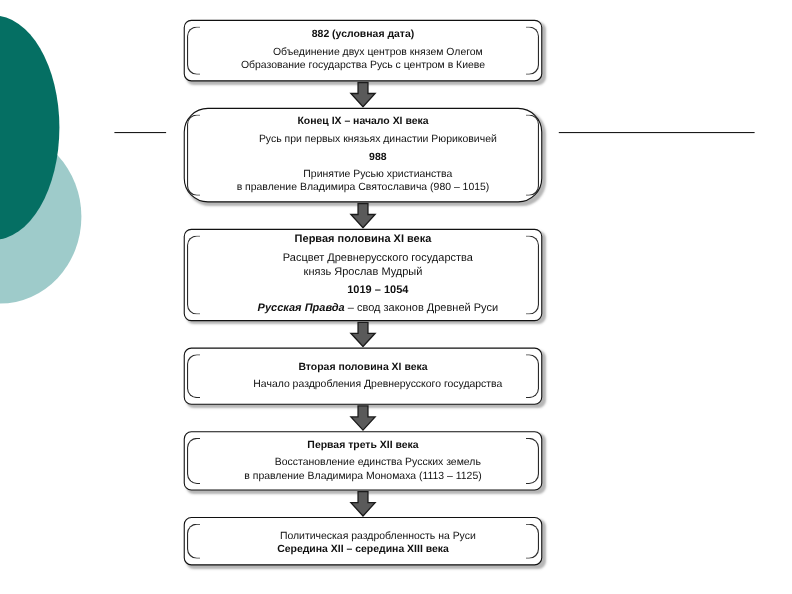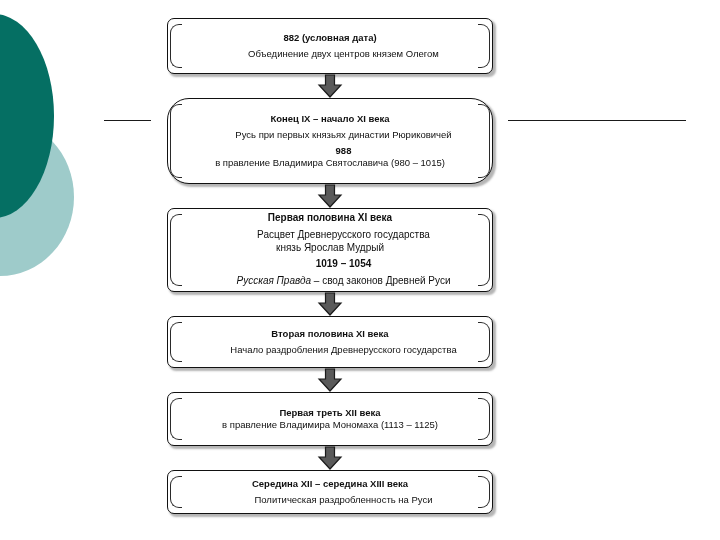--- a/index.html
+++ b/index.html
@@ -86,21 +86,21 @@
   }
 
   .line {
     display: block;
     line-height: 1.28;
     white-space: nowrap;
   }
   .line.bold   { font-weight: bold; }
   .line.normal { font-weight: normal; }
   .line.gap    { margin-top: 4px; margin-left: 27px; }
-  .line .it    { font-style: italic; font-weight: normal; }
+  .line .it    { font-style: italic; font-weight: bold; }
   .line .reg   { font-weight: normal; font-style: normal; }
 
   
   .arrow {
     position: absolute;
     left: 316px;
     width: 28px;
   }
   .arrow svg { display: block; width: 28px; height: 100%; }
 </style>
@@ -112,45 +112,48 @@
   <div class="deco-circle deco-circle-light"></div>
   <div class="deco-circle deco-circle-dark"></div>
 
   <div class="rule rule-left"></div>
   <div class="rule rule-right"></div>
 
   <div id="flow-root">
       <div class="flow-box" style="top: 18px; height: 56px; font-size: 9.5px;">
         <span class="line bold">882 (условная дата)</span>
         <span class="line normal gap">Объединение двух центров князем Олегом</span>
+        <span class="line normal">Образование государства Русь с центром в Киеве</span>
       </div>
       <div class="flow-box" style="top: 98px; height: 86px; font-size: 9.5px; border-radius: 22px;">
         <span class="line bold">Конец IX – начало XI века</span>
         <span class="line normal gap">Русь при первых князьях династии Рюриковичей</span>
         <span class="line bold gap">988</span>
+        <span class="line normal gap">Принятие Русью христианства</span>
         <span class="line normal">в правление Владимира Святославича (980 – 1015)</span>
       </div>
       <div class="flow-box" style="top: 208px; height: 84px; font-size: 10px;">
         <span class="line bold">Первая половина XI века</span>
         <span class="line normal gap">Расцвет Древнерусского государства</span>
         <span class="line normal">князь Ярослав Мудрый</span>
         <span class="line bold gap">1019 – 1054</span>
         <span class="line normal gap"><span class="it">Русская Правда</span><span class="reg"> – свод законов Древней Руси</span></span>
       </div>
       <div class="flow-box" style="top: 316px; height: 52px; font-size: 9.5px; text-align: right;">
         <span class="line bold">Вторая половина XI века</span>
         <span class="line normal gap">Начало раздробления Древнерусского государства</span>
       </div>
       <div class="flow-box" style="top: 392px; height: 54px; font-size: 9.5px;">
         <span class="line bold">Первая треть XII века</span>
+        <span class="line normal gap">Восстановление единства Русских земель</span>
         <span class="line normal">в правление Владимира Мономаха (1113 – 1125)</span>
       </div>
       <div class="flow-box" style="top: 470px; height: 44px; font-size: 9.5px;">
+        <span class="line normal gap">Политическая раздробленность на Руси</span>
         <span class="line bold">Середина XII – середина XIII века</span>
-        <span class="line normal gap">Политическая раздробленность на Руси</span>
       </div>
       <div class="arrow" style="top: 74px; height: 24px;">
         <svg viewBox="0 0 28 24" preserveAspectRatio="none">
           <path d="M9.5 1 L18.5 1 L18.5 11 L25 11 L14 23 L3 11 L9.5 11 Z" fill="#5a5a5a" stroke="#1b1b1b" stroke-width="1.2" stroke-linejoin="miter"></path>
         </svg>
       </div>
       <div class="arrow" style="top: 184px; height: 24px;">
         <svg viewBox="0 0 28 24" preserveAspectRatio="none">
           <path d="M9.5 1 L18.5 1 L18.5 11 L25 11 L14 23 L3 11 L9.5 11 Z" fill="#5a5a5a" stroke="#1b1b1b" stroke-width="1.2" stroke-linejoin="miter"></path>
         </svg>

